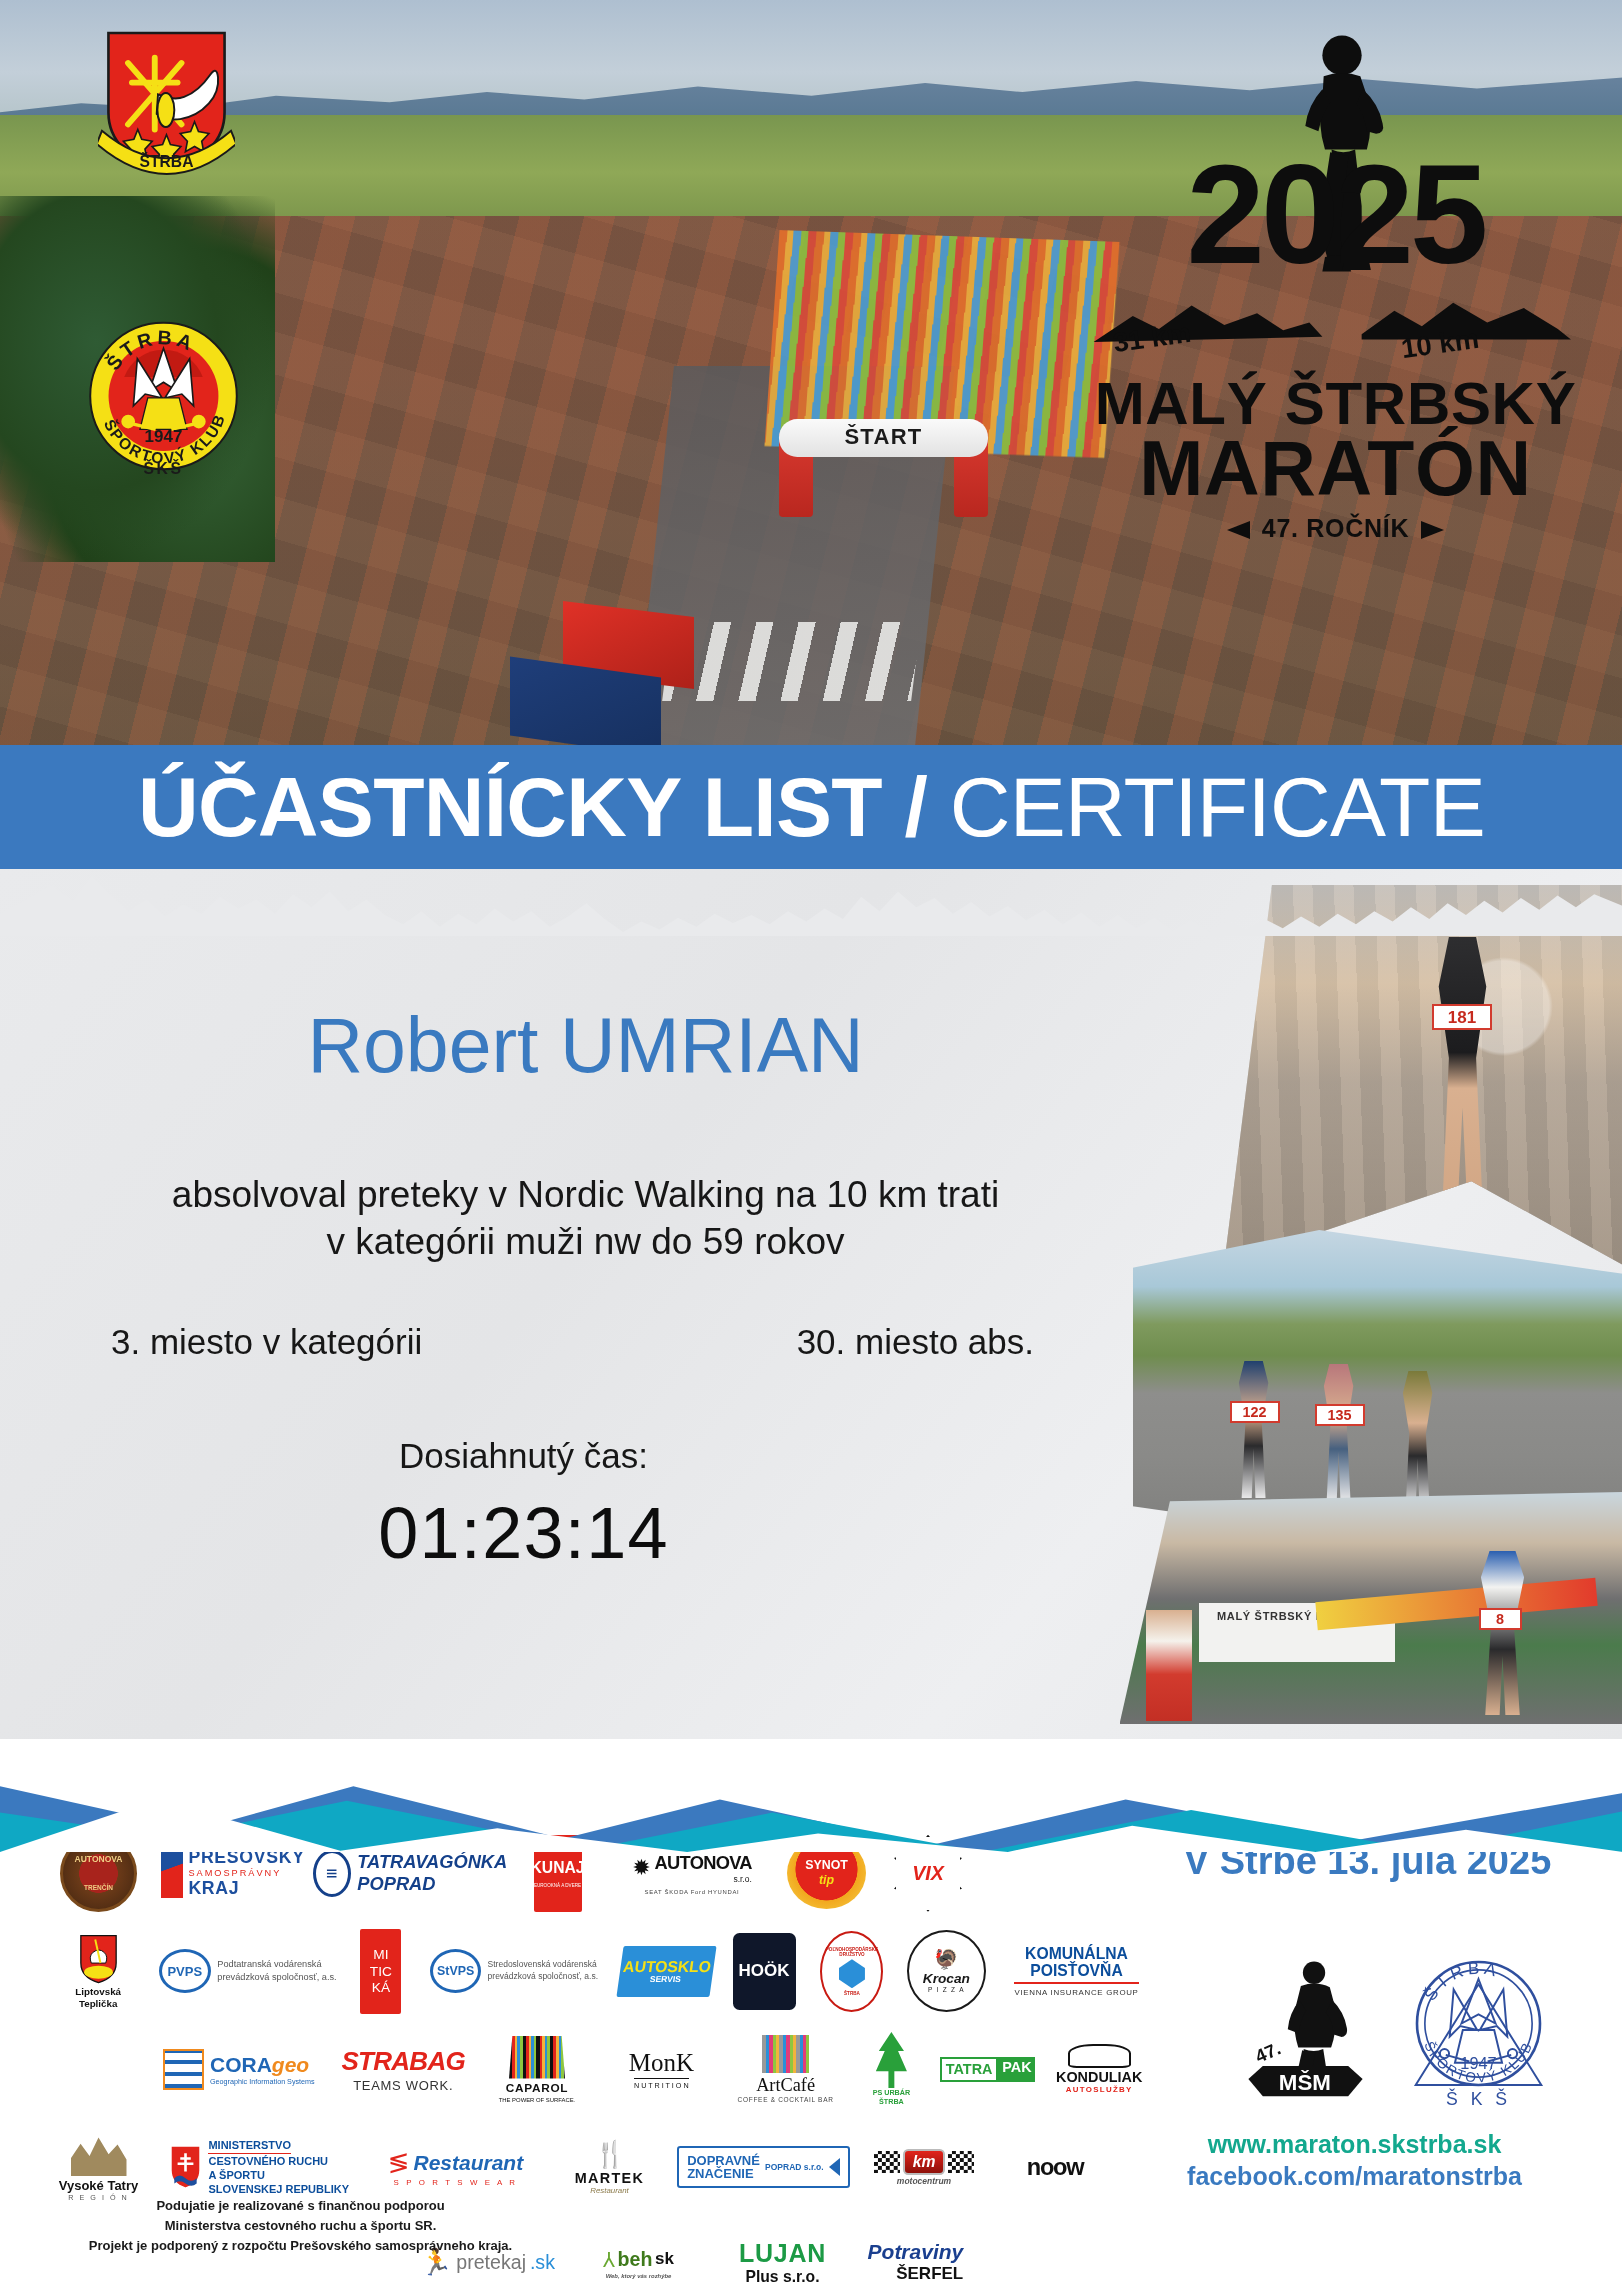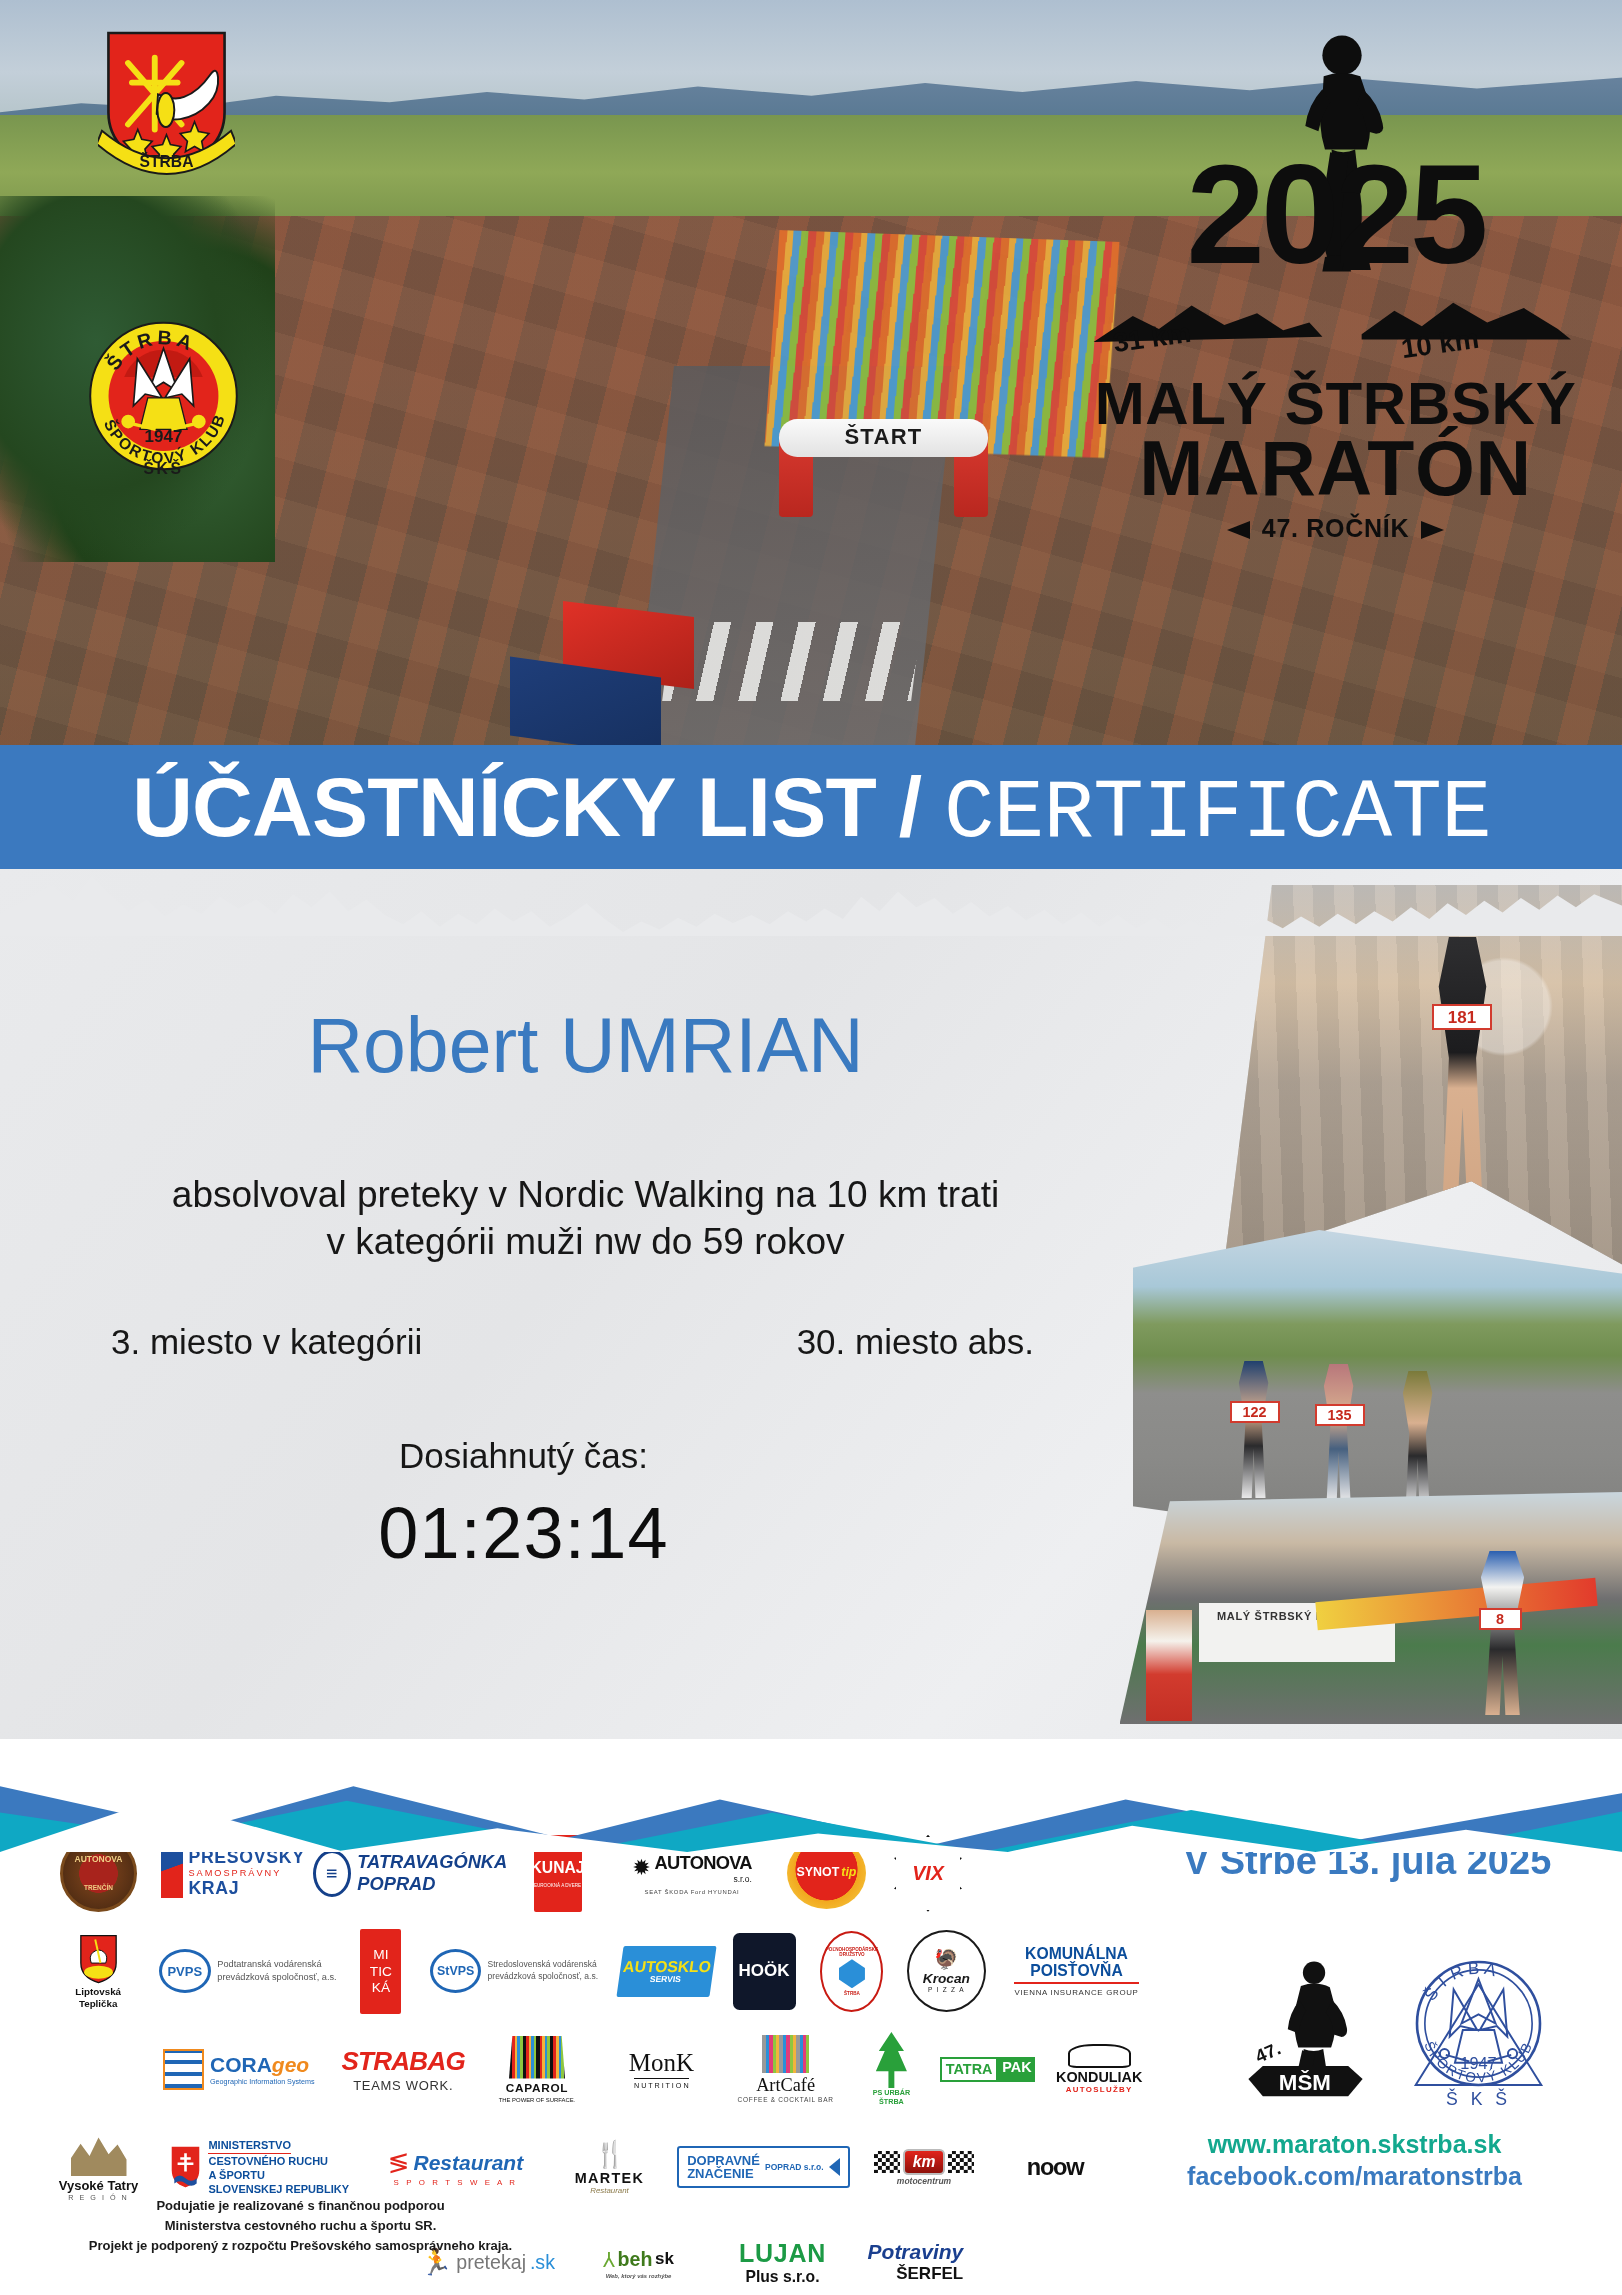--- a/index.html
+++ b/index.html
@@ -86,21 +86,21 @@
     border-top:9.2px solid transparent; border-bottom:9.2px solid transparent; }
   .mlogo .l3 .arrow.left { border-right:23.6px solid #0d0d0d; margin-right:11.8px; }
   .mlogo .l3 .arrow.right { border-left:23.6px solid #0d0d0d; margin-left:11.8px; }
 
   
   .banner { position:absolute; left:0; top:745px; width:1623px; height:124px;
     background:#3b79bf; }
   .banner h1 { position:absolute; left:0; top:14.4px; width:100%; text-align:center;
     color:#ffffff; font-size:84px; font-weight:900; letter-spacing:-0.7px;
     white-space:nowrap; }
-  .banner h1 .light { font-weight:400;font-family:Liberation Mono, monospace; }
+  .banner h1 .light { font-weight:400; }
 
   
   .jagged { position:absolute; left:0; top:851px; width:1623px; height:85px; z-index:3; }
 
   
   .body-area { position:absolute; left:0; top:869px; width:1623px; height:870px;
     background:linear-gradient(130deg,#e9eaec 0%,#e4e5e7 38%,#eeeff1 70%,#e6e7e9 100%); }
 
   .cert-name { position:absolute; left:0; top:1001px; width:1171px; text-align:center;
     color:#3a7ac0; font-size:77px; font-weight:400; letter-spacing:0px; }
@@ -414,21 +414,21 @@
             <div style="text-align:left;color:#111">
               <div style="font-size:18.3px;font-weight:bold;letter-spacing:-0.7px">AUTONOVA</div>
               <div style="font-size:8.5px;text-align:right">s.r.o.</div>
             </div>
           </div>
           <div style="font-size:5.9px;color:#444;margin-top:5.2px;letter-spacing:0.7px">SEAT ŠKODA Ford HYUNDAI</div>
         </div>
         <div class="sp" style="width:105px">
           <div class="chip" style="width:79px;height:72px;border-radius:50%;
                background:radial-gradient(circle at 50% 45%,#e2241b 0 55%,#f2a81e 56%,#f5d24a 100%);
-               flex-direction:row;gap:2px">
+               flex-direction:column;gap:2px">
             <span style="color:#fff;font-size:12.4px;font-weight:bold">SYNOT</span>
             <span style="color:#f5e015;font-size:12.4px;font-weight:bold;font-style:italic">tip</span>
           </div>
         </div>
         <div class="sp" style="width:98px">
           <div class="chip" style="width:68px;height:77px;background:#fff;border:2.6px solid #111;
                clip-path:polygon(50% 0,72% 22%,100% 30%,78% 50%,100% 70%,72% 78%,50% 100%,28% 78%,0 70%,22% 50%,0 30%,28% 22%);
                color:#e2241b;font-size:19.6px;font-weight:bold;font-style:italic">
             <span>VIX</span>
           </div>

